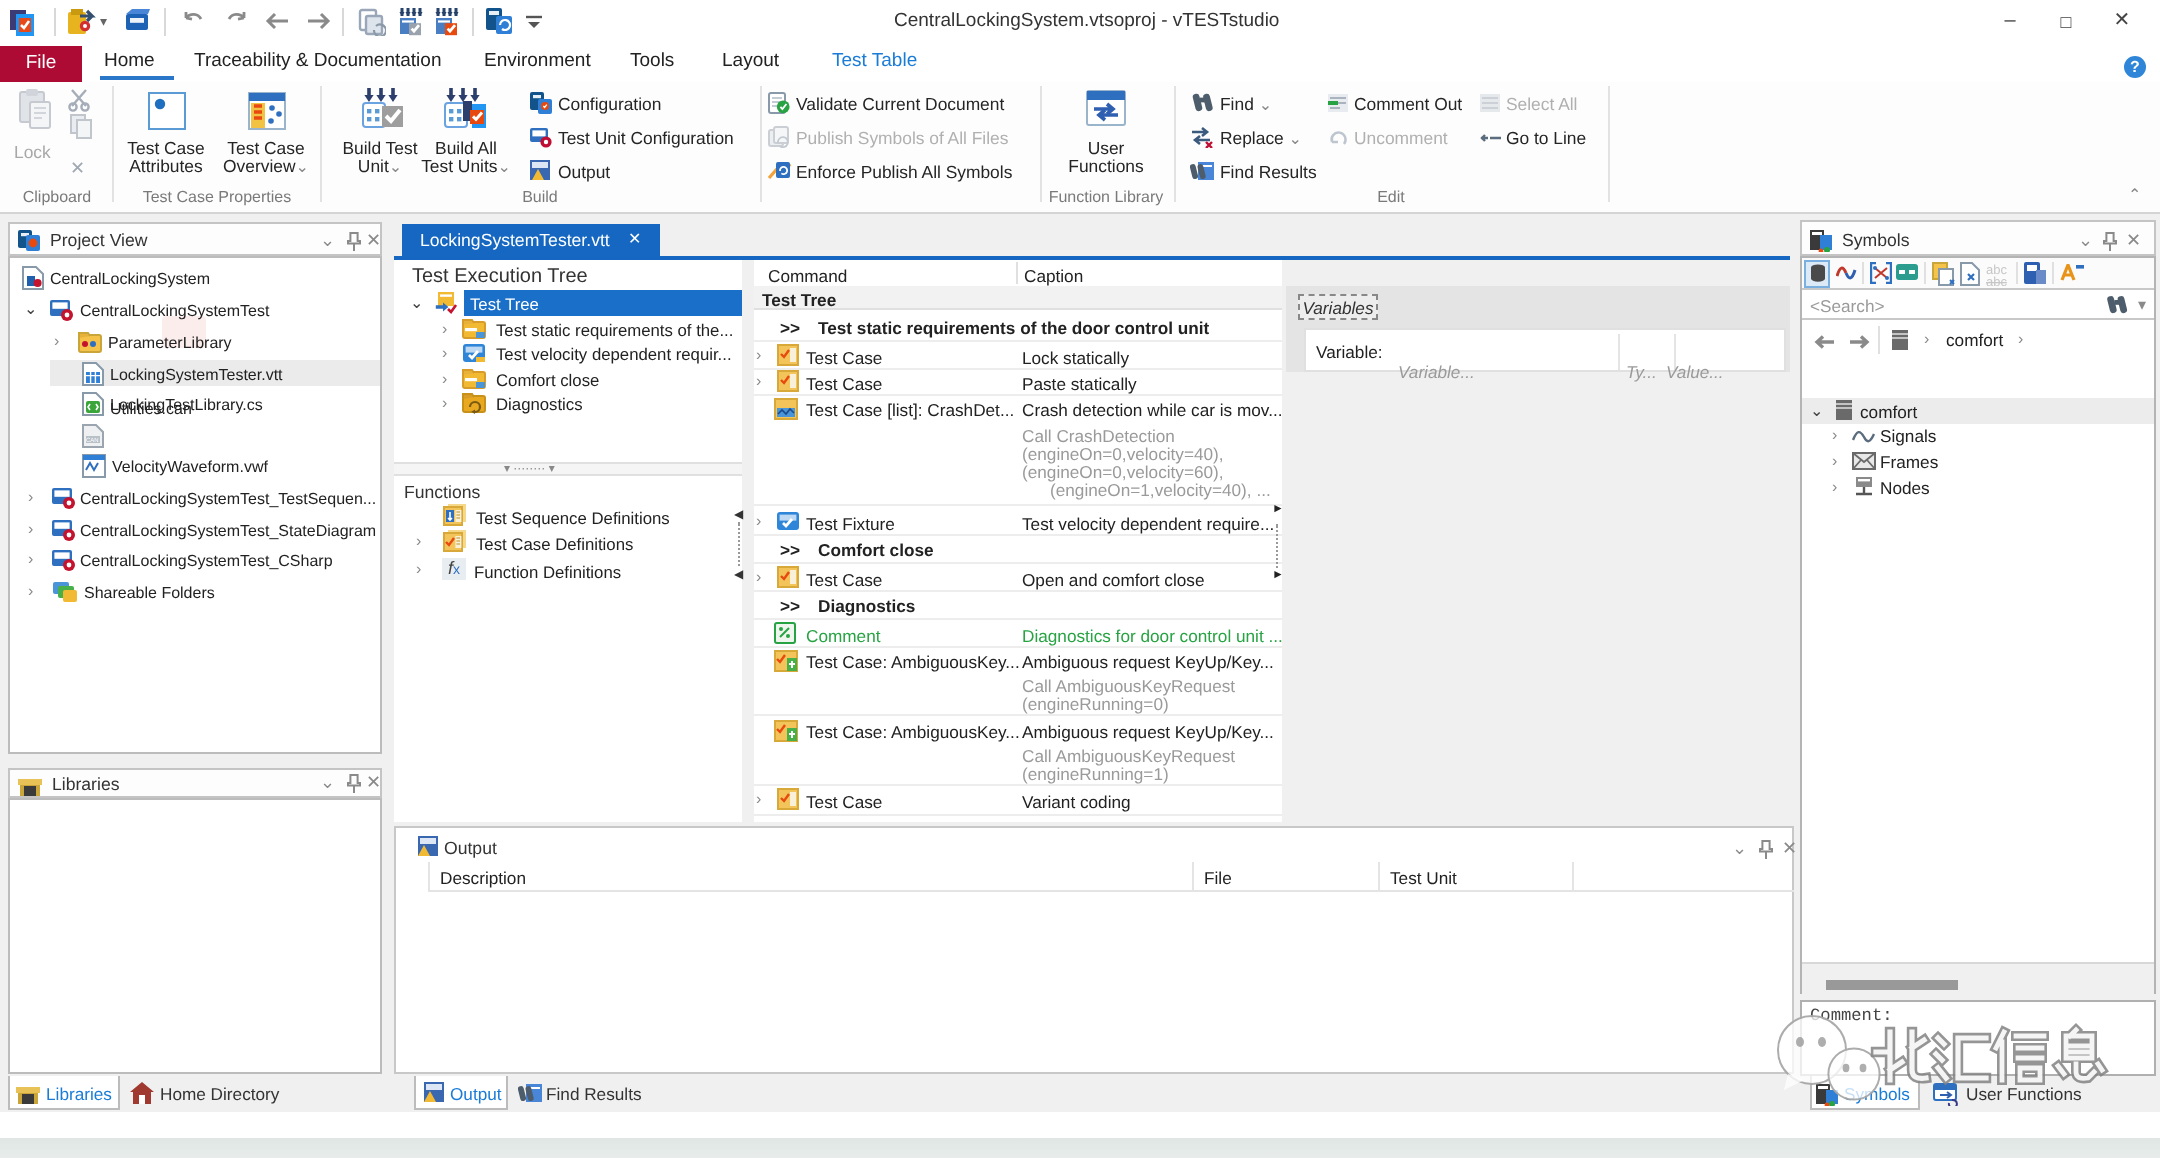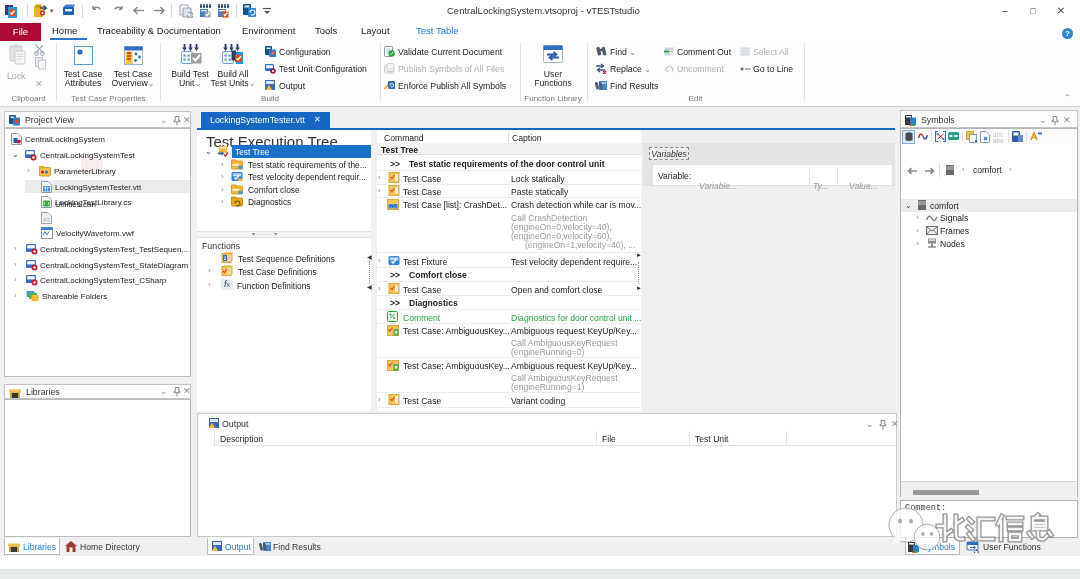--- a/index.html
+++ b/index.html
@@ -453,21 +453,21 @@
       </svg>
     <div class="abs txt" style="left:80px;top:435px;font-size:8.6px;color:#333">Home Directory</div>
 
     <div class="abs" style="left:201px;top:5px;width:129px;height:17px;background:#1567c1;color:#fff;font-size:8.8px">
       <span style="position:absolute;left:9px;top:3px">LockingSystemTester.vtt</span>
       <span style="position:absolute;left:113px;top:3px;font-size:8px">✕</span>
     </div>
     <div class="abs" style="left:197px;top:21px;width:698px;height:2px;background:#1567c1"></div>
 
     <div class="abs" style="left:197px;top:23px;width:174px;height:281px;background:#fff"></div>
-    <div class="abs txt" style="left:206px;top:26px;font-size:15px;color:#333">Test Execution Tree</div>
+    <div class="abs txt" style="left:206px;top:26px;font-size:10px;color:#333">Test Execution Tree</div>
     <div id="tet" class="abs" style="left:197px;top:37px;width:174px;font-size:8.4px;color:#222">
       <div class="abs" style="left:35px;top:1px;width:139px;height:13px;background:#1a6fc8"></div>
       <div class="abs chev" style="left:8px;top:3px;color:#444">⌄</div>
       <svg class="abs" style="left:20px;top:2px" width="13" height="12">
           <rect x="2" y="0" width="8" height="7" fill="#f2ba33"></rect>
           <rect x="3" y="1.2" width="6" height="1.2" fill="#fff"></rect>
           <path d="M1 4 L5 4 L5 2.5 L8 5 L5 7.5 L5 6 L1 6 Z" fill="#2f6fc0" transform="translate(0,3) scale(0.9)"></path>
           <path d="M7 8.5 L8.5 10 L11 6.5" stroke="#c4132e" stroke-width="1.3" fill="none"></path>
         </svg>
       <div class="abs txt" style="left:38px;top:3px;color:#fff">Test Tree</div>
@@ -665,21 +665,21 @@
 
     <div class="abs" style="left:643px;top:23px;width:252px;height:281px;background:#f0f0f0">
       <div class="abs" style="left:0;top:13px;width:252px;height:43px;background:#e4e4e4"></div>
       <div class="abs" style="left:6px;top:17px;width:40px;height:13px;border:1px dashed #888;background:#ededed;font-size:8.6px;font-style:italic;color:#333;text-align:center;line-height:12px">Variables</div>
       <div class="abs" style="left:9px;top:34px;width:241px;height:22px;background:#fff;border:1px solid #e0e0e0">
         <span class="abs txt" style="left:5px;top:6px;font-size:8.6px;color:#222">Variable:</span>
         <span class="abs txt it grey" style="left:46px;top:6px;font-size:8.6px">Variable...</span>
         <span class="abs" style="left:156px;top:2px;width:1px;height:18px;background:#e4e4e4"></span>
         <span class="abs txt it grey" style="left:160px;top:6px;font-size:8.6px">Ty...</span>
         <span class="abs" style="left:184px;top:2px;width:1px;height:18px;background:#e4e4e4"></span>
-        <span class="abs txt it grey" style="left:196px;top:6px;font-size:8.6px">Value...</span>
+        <span class="abs txt it grey" style="left:180px;top:6px;font-size:8.6px">Value...</span>
       </div>
     </div>
 
     <div class="abs" style="left:197px;top:306px;width:700px;height:124px;background:#fff;border:1px solid #c8c8c8">
       <svg class="abs" style="left:10px;top:4px" width="11" height="11">
           <rect x="1" y="0" width="10" height="10" fill="#3a68b0"></rect>
           <rect x="2" y="1" width="8" height="3" fill="#dce6f4"></rect>
           <path d="M1 10 L4 4.5 L7 10 Z" fill="#f2ba33"></path>
         </svg>
       <div class="abs txt" style="left:24px;top:5px;font-size:8.8px;color:#333">Output</div>
@@ -777,20 +777,31 @@
             <rect x="0" y="0" width="8" height="11" rx="1" fill="#2f5fb0"></rect>
             <rect x="1.5" y="1.5" width="5" height="3" fill="#fff"></rect>
             <rect x="6" y="4" width="5" height="7" fill="#6a8ac8"></rect>
           </svg>
         <div class="abs" style="left:125px;top:2px;width:1px;height:11px;background:#e0e0e0"></div>
         <svg class="abs" style="left:129px;top:3px" width="12" height="9">
             <path d="M1 8 L4 0.5 L7 8 M2.2 5.5 L5.8 5.5" stroke="#e8941a" stroke-width="1.6" fill="none"></path>
             <rect x="8" y="0.5" width="4" height="1.8" fill="#2f6fc0"></rect>
           </svg>
 
+        <div class="abs" style="left:0;top:15px;width:176px;height:16px;border-top:1px solid #c8c8c8;border-bottom:1px solid #c8c8c8;background:#fff">
+          <span class="abs txt grey" style="left:4px;top:3px">&lt;Search&gt;</span>
+          <svg class="abs" style="left:152px;top:2px" width="12" height="11">
+              <g fill="#4e5d6c">
+                <rect x="1.2" y="1" width="3.4" height="8.6" rx="1.6" transform="rotate(-14 3 5)"></rect>
+                <rect x="6.4" y="1" width="3.4" height="8.6" rx="1.6" transform="rotate(-14 8.2 5)"></rect>
+                <rect x="4.2" y="3" width="3" height="2.4"></rect>
+              </g>
+            </svg>
+          <span class="abs chev" style="left:168px;top:3px">▾</span>
+        </div>
 
         <div class="abs" style="left:0;top:32px;width:176px;height:19px;background:#fff">
           <svg class="abs" style="left:6px;top:6px" width="11" height="8">
               <path d="M10 4 L1.5 4 M4.5 1.2 L1.5 4 L4.5 6.8" stroke="#8a8a8a" stroke-width="1.7" fill="none"></path>
             </svg>
           <svg class="abs" style="left:23px;top:6px" width="11" height="8">
               <path d="M1 4 L9.5 4 M6.5 1.2 L9.5 4 L6.5 6.8" stroke="#8a8a8a" stroke-width="1.7" fill="none"></path>
             </svg>
           <div class="abs" style="left:38px;top:2px;width:1px;height:14px;background:#e0e0e0"></div>
           <svg class="abs" style="left:44px;top:4px" width="10" height="11">

